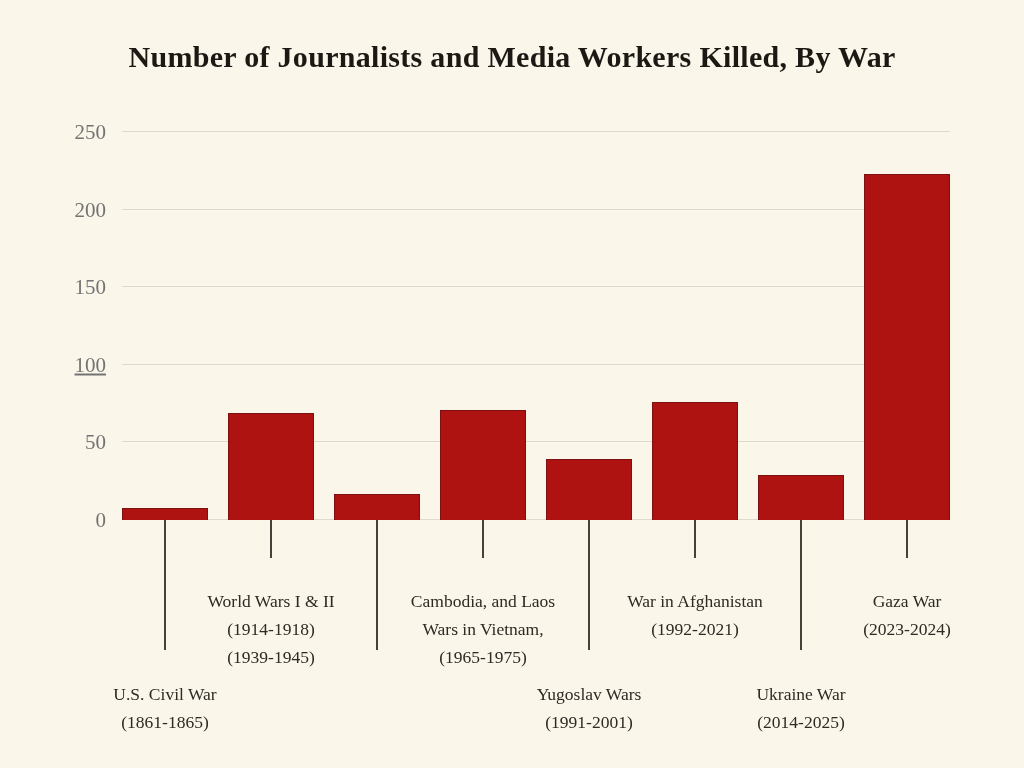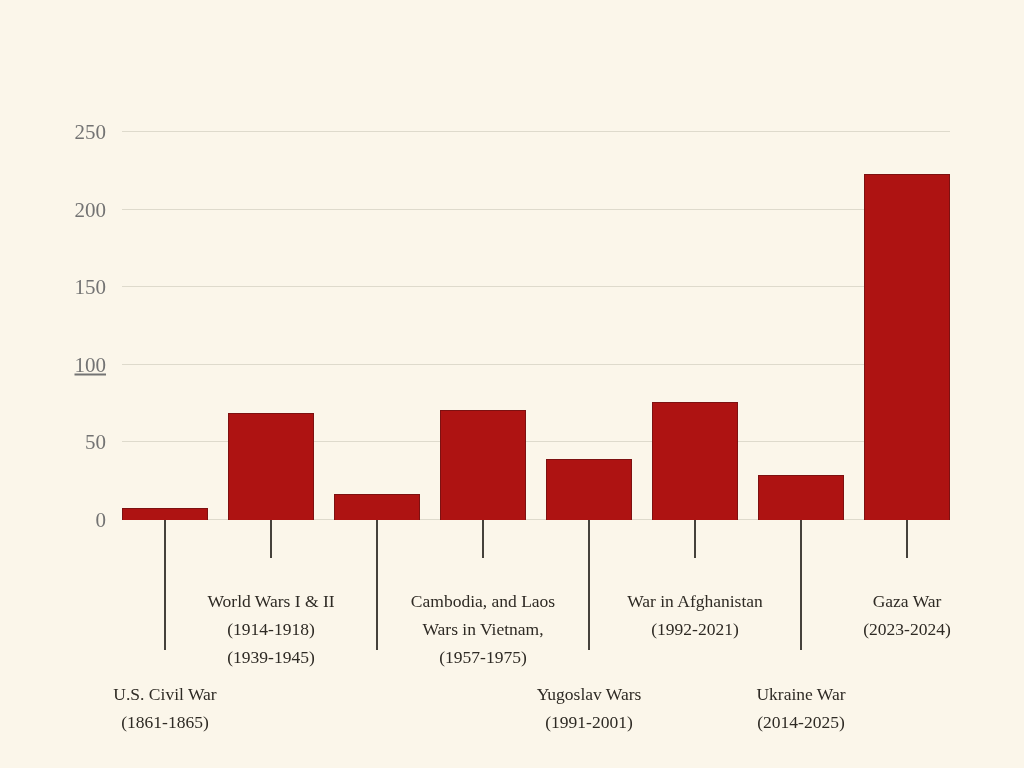--- a/index.html
+++ b/index.html
@@ -97,20 +97,21 @@
     white-space: nowrap;
     font-size: 17.5px;
     line-height: 28px;
     color: #2E2A24;
   }
 </style>
 </head>
 <body>
 
 <div class="page">
+  <h1 class="title">Number of Journalists and Media Workers Killed, By War</h1>
   <div class="plot">
     <div class="grid-layer" id="grid">
         <div class="gridline" style="bottom: 0%;"></div>
         <div class="ytick" style="bottom: 0%;">0</div>
         <div class="gridline" style="bottom: 20%;"></div>
         <div class="ytick" style="bottom: 20%;">50</div>
         <div class="gridline" style="bottom: 40%;"></div>
         <div class="ytick" style="bottom: 40%; text-decoration: underline;">100</div>
         <div class="gridline" style="bottom: 60%;"></div>
         <div class="ytick" style="bottom: 60%;">150</div>
@@ -147,21 +148,21 @@
         </div>
       </div>
       <div class="slot">
         <div class="leader lower"></div>
       </div>
       <div class="slot">
         <div class="leader upper"></div>
         <div class="xlabel">
           <div class="xlabel-line">Cambodia, and Laos</div>
           <div class="xlabel-line">Wars in Vietnam,</div>
-          <div class="xlabel-line">(1957-1975)</div>
+          <div class="xlabel-line">(1965-1975)</div>
         </div>
       </div>
       <div class="slot">
         <div class="leader lower"></div>
         <div class="xlabel">
           <div class="xlabel-line">Yugoslav Wars</div>
           <div class="xlabel-line">(1991-2001)</div>
         </div>
       </div>
       <div class="slot">

